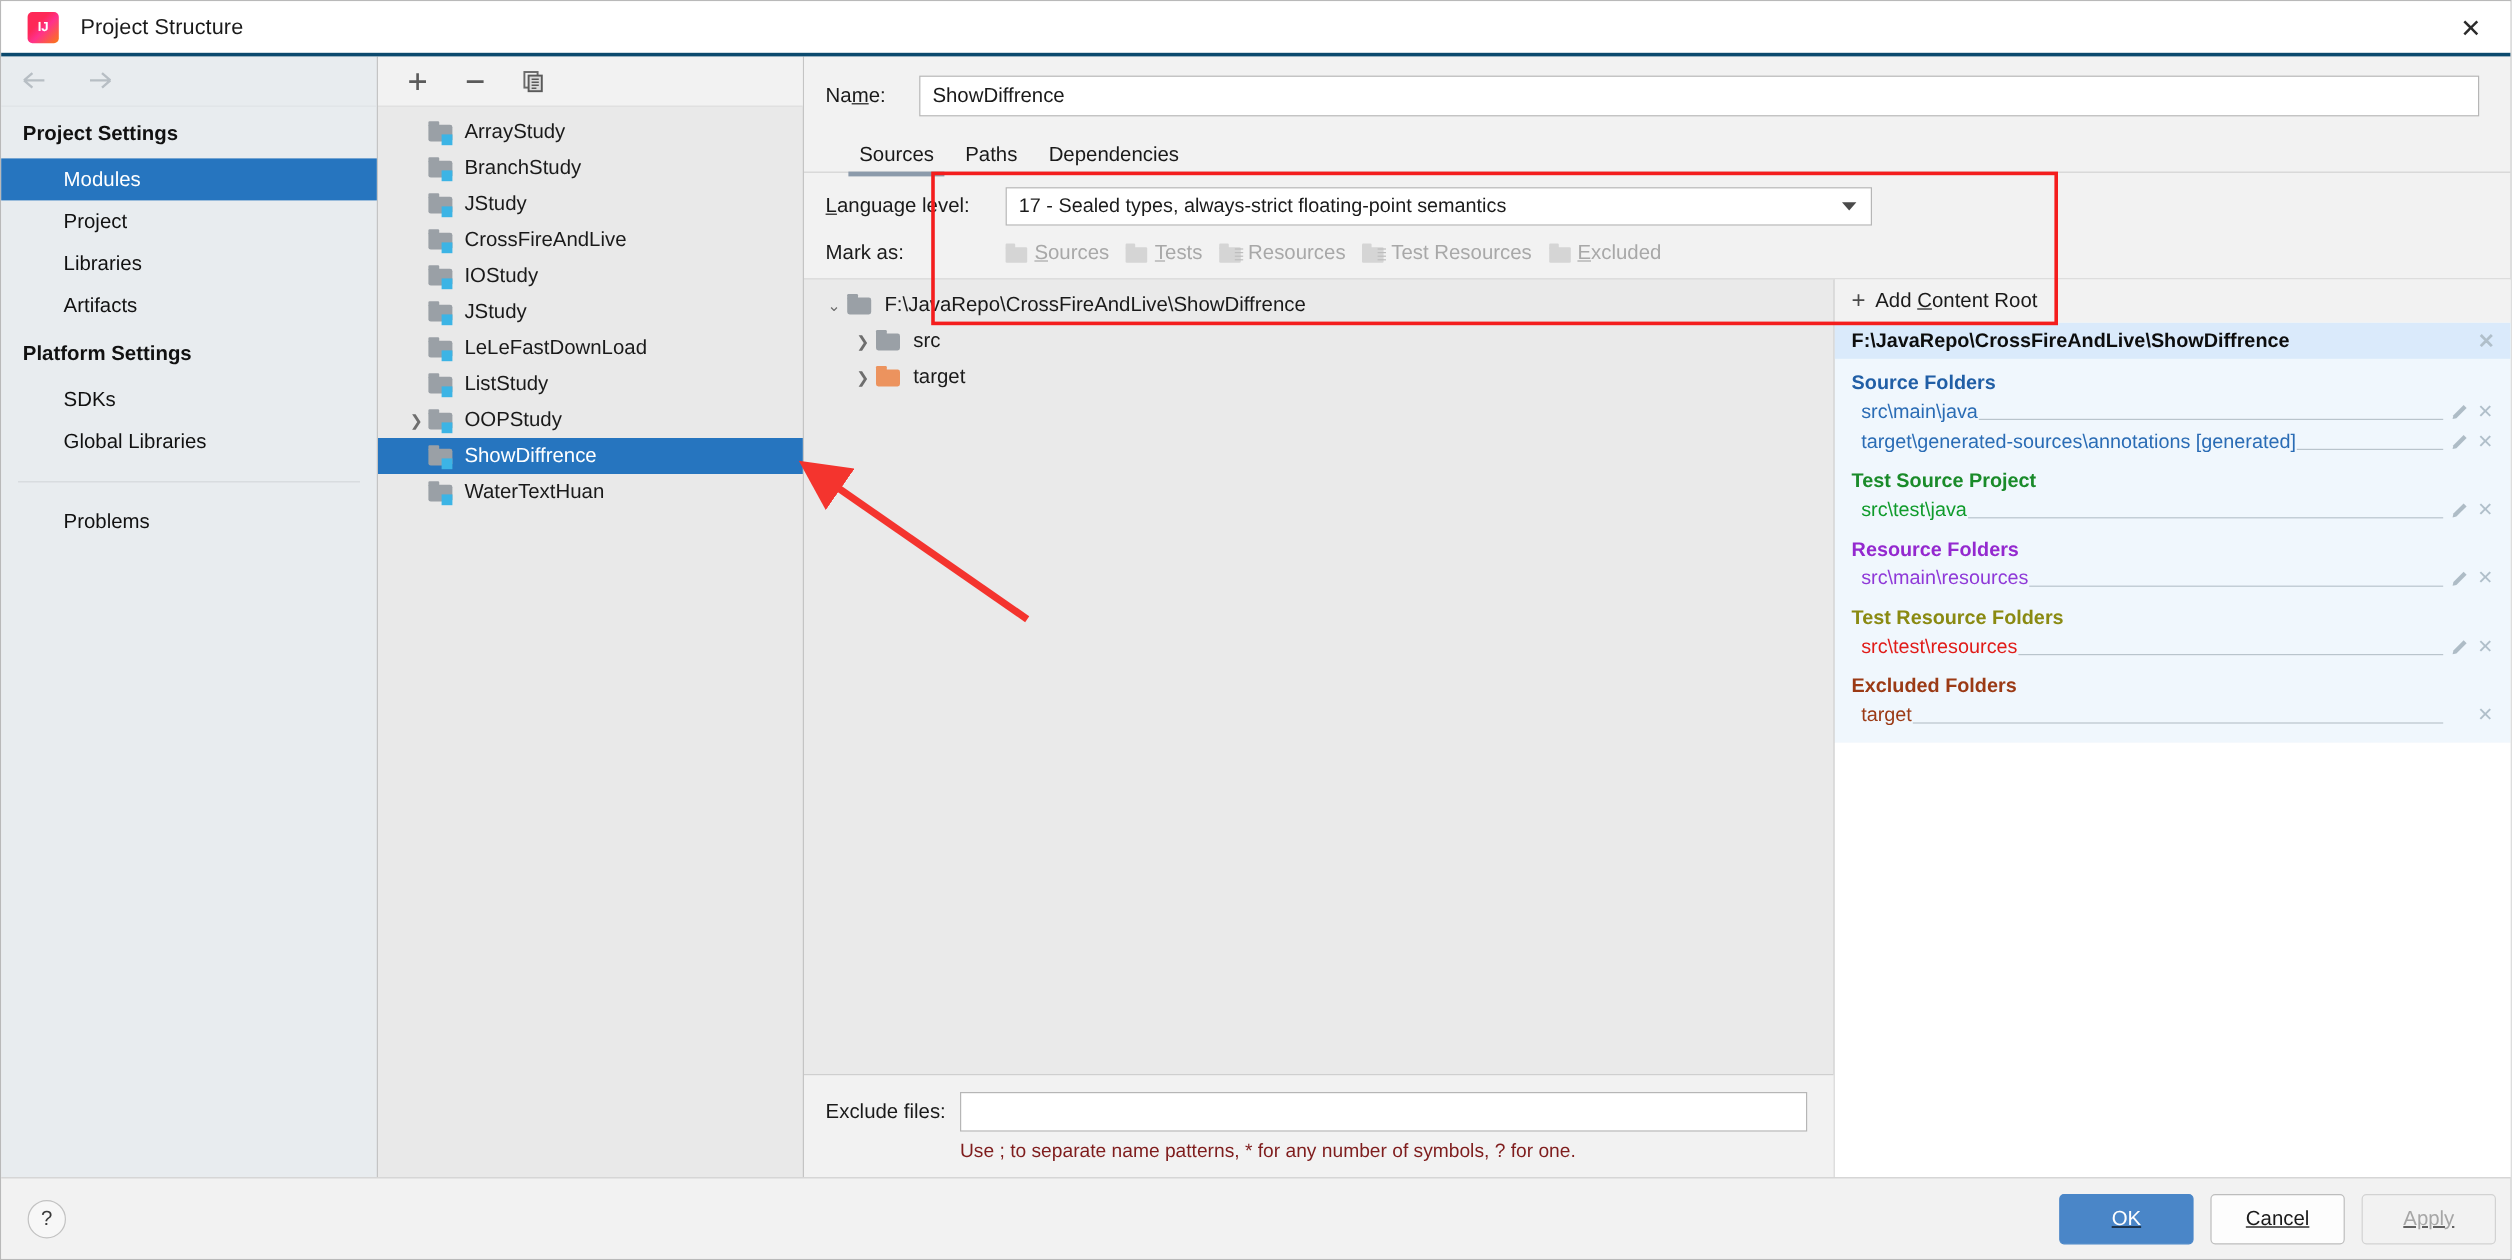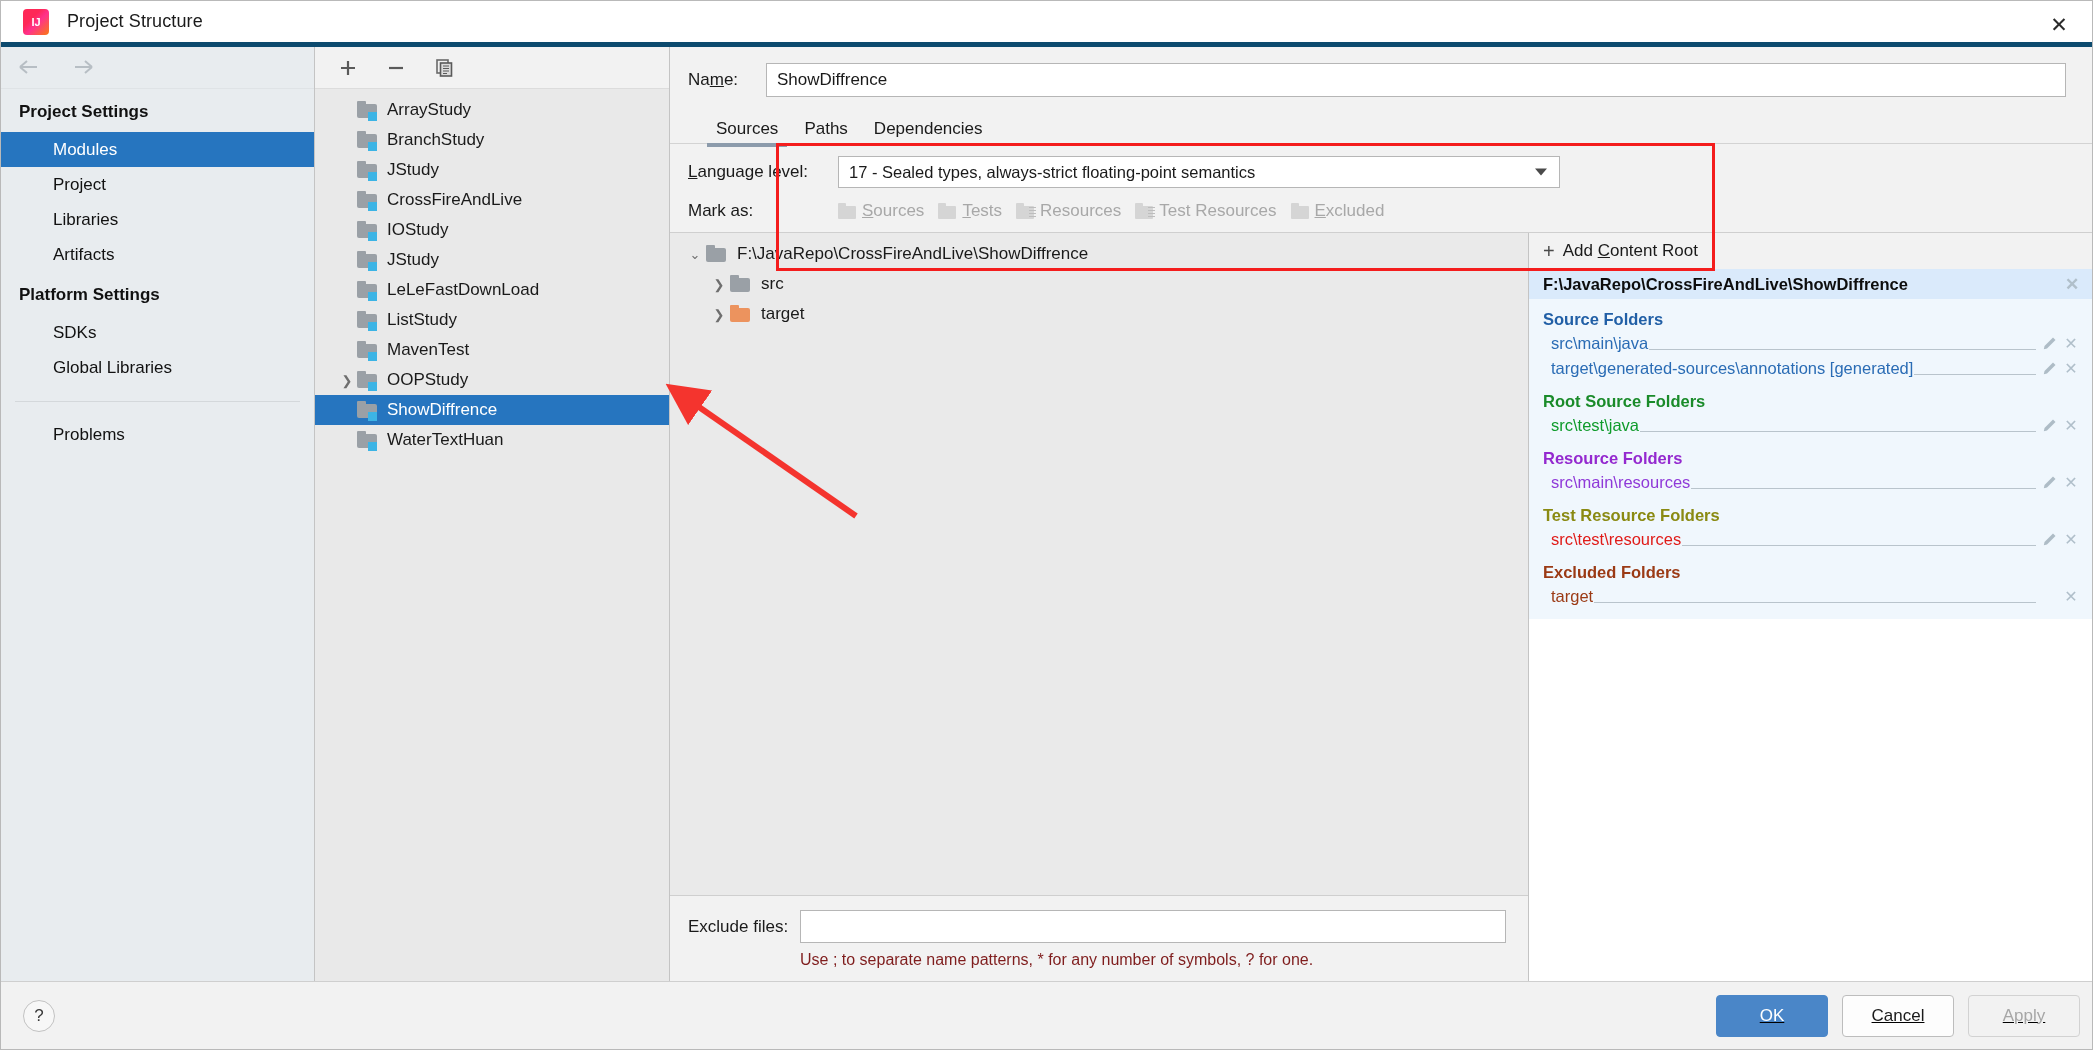--- a/index.html
+++ b/index.html
@@ -15,21 +15,21 @@
     background: #f2f2f2;
     display: flex; flex-direction: column;
     border: 1px solid #b9b9b9;
   }
 
   
   .titlebar {
     height: 46px; flex: 0 0 46px;
     background: #ffffff;
     display: flex; align-items: center;
-    border-bottom: 5px solid #0c4a6e;
+    border-bottom: 3px solid #0c4a6e;
     position: relative;
   }
   .ij-logo {
     width: 26px; height: 26px; margin-left: 22px;
     border-radius: 4px; position: relative; overflow: hidden;
     background: linear-gradient(135deg, #fe2857 0%, #fe2857 35%, #ff318c 55%, #f97a12 100%);
   }
   .ij-logo::after {
     content: "IJ";
     position: absolute; inset: 0;
@@ -484,28 +484,20 @@
         </div>
         <div class="mod-item">
           <span class="expander"></span>
           <span class="mod-icon">
               <span class="folder-shape"></span>
               <span class="mod-badge"></span>
             </span>
           <span>ListStudy</span>
         </div>
         <div class="mod-item">
-          <span class="expander"></span>
-          <span class="mod-icon">
-              <span class="folder-shape"></span>
-              <span class="mod-badge"></span>
-            </span>
-          <span>MavenTest</span>
-        </div>
-        <div class="mod-item">
           <span class="expander">❯</span>
           <span class="mod-icon">
               <span class="folder-shape"></span>
               <span class="mod-badge"></span>
             </span>
           <span>OOPStudy</span>
         </div>
         <div class="mod-item selected">
           <span class="expander"></span>
           <span class="mod-icon">
@@ -661,21 +653,21 @@
               <span class="path">target\generated-sources\annotations [generated]</span>
               <span class="dash"></span>
               <span class="pencil">
                 <svg width="15" height="15" viewBox="0 0 15 15">
                     <path d="M11 1.5 L13.5 4 L5 12.5 L1.8 13.2 L2.5 10z" fill="#aebcc6"></path>
                   </svg>
               </span>
               <span class="xs">✕</span>
             </div>
 
-            <div class="sect-title tsrc">Root Source Folders</div>
+            <div class="sect-title tsrc">Test Source Project</div>
             <div class="root-row tsrc">
               <span class="path">src\test\java</span>
               <span class="dash"></span>
               <span class="pencil">
                 <svg width="15" height="15" viewBox="0 0 15 15">
                     <path d="M11 1.5 L13.5 4 L5 12.5 L1.8 13.2 L2.5 10z" fill="#aebcc6"></path>
                   </svg>
               </span>
               <span class="xs">✕</span>
             </div>

